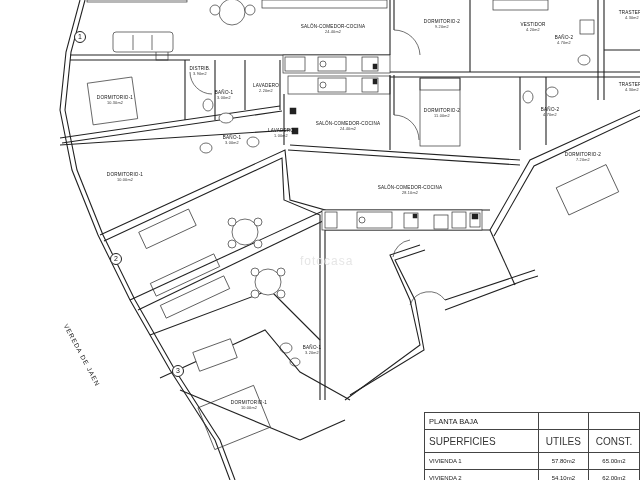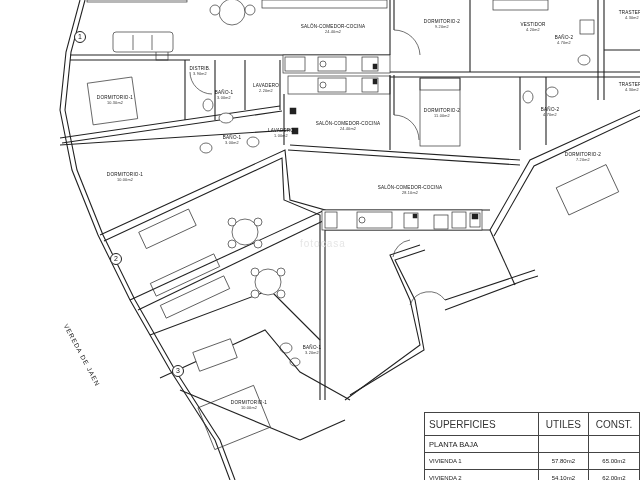--- a/index.html
+++ b/index.html
@@ -6,21 +6,21 @@
   body{width:640px;height:480px;overflow:hidden;position:relative;font-family:"Liberation Sans",sans-serif;}
   #plan{position:absolute;left:0;top:0;width:640px;height:480px;}
   .wall{fill:none;stroke:#222;stroke-width:1.1;}
   .thin{fill:none;stroke:#333;stroke-width:0.7;}
   .furn{fill:#fff;stroke:#333;stroke-width:0.7;}
   .dark{fill:#222;stroke:#222;stroke-width:0.5;}
   .lbl{position:absolute;font-size:4.6px;color:#111;letter-spacing:0.2px;white-space:nowrap;transform:translate(-50%,-50%);text-align:center;line-height:5.5px;}
   .lbl .a{display:block;font-size:3.8px;color:#333;}
   .marker{position:absolute;width:10px;height:10px;border:1px solid #222;border-radius:50%;font-size:7px;line-height:10px;text-align:center;color:#111;transform:translate(-50%,-50%);background:#fff;}
   .street{position:absolute;left:82px;top:355px;font-size:6.5px;color:#222;transform:translate(-50%,-50%) rotate(62deg);letter-spacing:1px;white-space:nowrap;}
-  .wm{position:absolute;left:300px;top:238px;font-size:10px;color:#e6e6e6;letter-spacing:1px;}
+  .wm{position:absolute;left:300px;top:254px;font-size:12px;color:#e6e6e6;letter-spacing:1px;}
   table.sup{position:absolute;left:424px;top:412px;border-collapse:collapse;background:#fff;}
   table.sup td{border:1px solid #444;padding:0 4px;height:16px;font-size:6px;color:#222;}
   table.sup td.hd{font-size:10px;height:22px;color:#333;}
   table.sup td.num{text-align:center;}
 </style>
 </head>
 <body>
 
 <svg id="plan" viewBox="0 0 640 480" xmlns="http://www.w3.org/2000/svg">
 
@@ -193,28 +193,28 @@
 <div class="marker" style="left:80px;top:37px">1</div>
 <div class="marker" style="left:116px;top:259px">2</div>
 <div class="marker" style="left:178px;top:371px">3</div>
 
 <div class="street">VEREDA DE JAEN</div>
 <div class="wm">fotocasa</div>
 
 <table class="sup">
   <tbody>
       <tr>
+    <td style="font-size:7.5px">PLANTA BAJA</td>
+    <td></td>
+    <td></td>
+  </tr>
+  <tr>
     <td class="hd" style="width:120px">SUPERFICIES</td>
     <td class="hd num" style="width:44px">UTILES</td>
     <td class="hd num" style="width:44px">CONST.</td>
-  </tr>
-  <tr>
-    <td style="font-size:7.5px">PLANTA BAJA</td>
-    <td></td>
-    <td></td>
   </tr>
   <tr>
     <td>VIVIENDA 1</td>
     <td class="num">57.80m2</td>
     <td class="num">65.00m2</td>
   </tr>
   <tr>
     <td>VIVIENDA 2</td>
     <td class="num">54.10m2</td>
     <td class="num">62.00m2</td>

